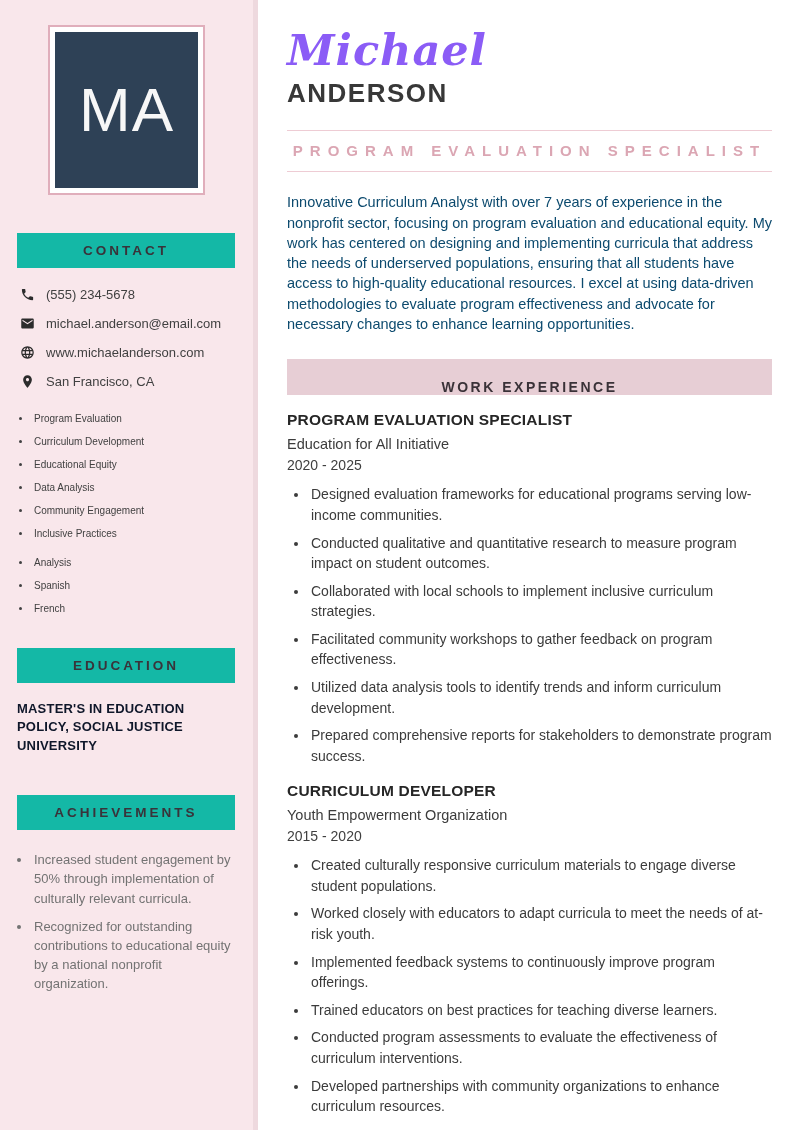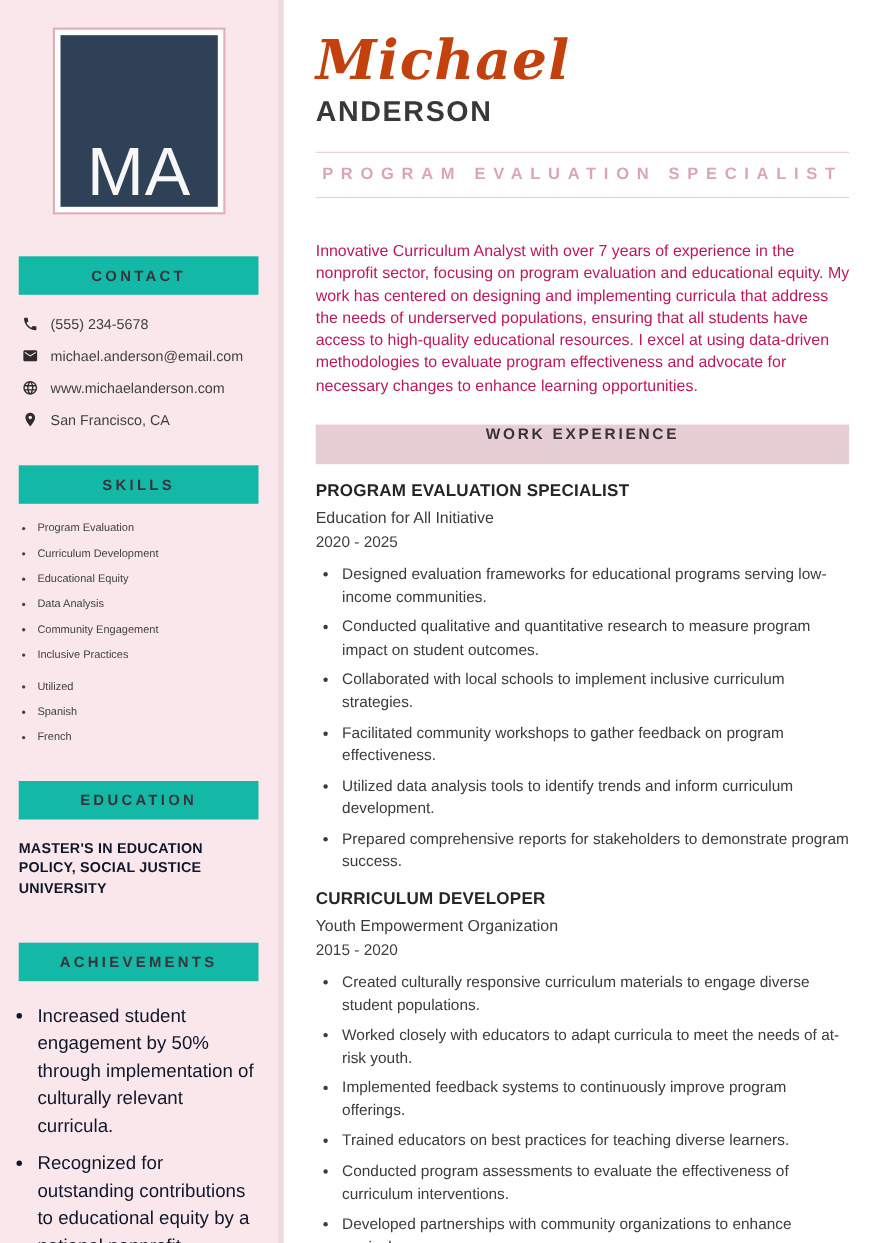--- a/index.html
+++ b/index.html
@@ -20,21 +20,21 @@
   }
   .photo-frame {
     width: 157px; margin: 25px auto 0;
     border: 2px solid #e0aebb;
     background: #ffffff;
     padding: 5px;
   }
   .photo-inner {
     width: 143px; height: 156px;
     background: #2e4156;
-    display: flex; align-items: flex-end; justify-content: center;
+    display: flex; align-items: center; justify-content: center;
   }
   .initials {
     color: #f7f7f7; font-size: 62px; font-weight: 500;
     letter-spacing: 1px; line-height: 1;
   }
   .side-band {
     margin: 0 18px 0 17px; height: 35px;
     background: #14b8a6;
     display: flex; align-items: center; justify-content: center;
     font-size: 13.5px; font-weight: bold; letter-spacing: 3px;
@@ -56,48 +56,48 @@
   .band-languages { margin-top: 33px; }
   .band-education { margin-top: 33px; }
   .band-achievements { margin-top: 40px; text-align: right; }
   .education-text {
     margin: 17px 16px 0 17px;
     font-size: 13px; font-weight: bold; color: #0f172a;
     line-height: 1.42; letter-spacing: 0.2px;
   }
   .achievements-list { margin: 20px 14px 0 32px; list-style: disc outside; }
   .achievements-list li {
-    font-size: 17px; color: #0f172a; margin-bottom: 9px; line-height: 1.47;
+    font-size: 13px; color: #737373; margin-bottom: 9px; line-height: 1.47;
     padding-left: 2px;
   }
 
   
   .main { flex: 1; padding: 27px 28px 0 29px; background: #ffffff; }
   .first-name {
     font-family: "DejaVu Serif", serif; font-style: italic; font-weight: 600;
-    font-size: 50px; color: #c2410c; line-height: 1.1; letter-spacing: 1px;
+    font-size: 43px; color: #8b5cf6; line-height: 1.1; letter-spacing: 1px;
   }
   .last-name {
     font-size: 26px; font-weight: 800; letter-spacing: 1.5px;
     color: #383838; margin-top: 4px;
   }
   .role-wrap {
     margin-top: 21px; padding: 11px 0;
     border-top: 1px solid #eeccd4; border-bottom: 1px solid #eeccd4;
     text-align: center;
   }
   .role-title {
     color: #dba6b3; font-size: 15px; font-weight: bold; letter-spacing: 7px;
   }
   .summary {
-    margin-top: 39px; font-size: 14.5px; line-height: 1.40; color: #be185d;
+    margin-top: 20px; font-size: 14.5px; line-height: 1.40; color: #0c4a6e;
   }
   .work-band {
     margin-top: 25px; height: 36px; background: #e7ced5;
-    display: flex; align-items: flex-start; justify-content: center;
+    display: flex; align-items: flex-end; justify-content: center;
     font-size: 14px; font-weight: bold; letter-spacing: 2.5px; color: #3a3238;
   }
   .job { margin-top: 16px; }
   .job-title {
     font-size: 15.5px; font-weight: 800; color: #262626; letter-spacing: 0.2px;
   }
   .job-company { margin-top: 7px; font-size: 14.5px; color: #3c3c3c; }
   .job-dates { margin-top: 5px; font-size: 14px; color: #3f3f3f; }
   .job-bullets { margin: 11px 0 0; padding-left: 22px; list-style: disc outside; }
   .job-bullets li {
@@ -141,42 +141,39 @@
         <span>www.michaelanderson.com</span>
       </div>
       <div class="contact-row">
         <svg viewBox="0 0 24 24">
             <path d="M12 2C8.13 2 5 5.13 5 9c0 5.25 7 13 7 13s7-7.75 7-13c0-3.87-3.13-7-7-7zm0 9.5c-1.38 0-2.5-1.12-2.5-2.5s1.12-2.5 2.5-2.5 2.5 1.12 2.5 2.5-1.12 2.5-2.5 2.5z"></path>
           </svg>
         <span>San Francisco, CA</span>
       </div>
     </div>
 
-    <div class="side-band band-skills">
-      <span>SKILLS</span>
-    </div>
     <ul class="side-list">
 
         <li>Program Evaluation</li>
 
         <li>Curriculum Development</li>
 
         <li>Educational Equity</li>
 
         <li>Data Analysis</li>
 
         <li>Community Engagement</li>
 
         <li>Inclusive Practices</li>
 
     </ul>
 
     <ul class="side-list">
 
-        <li>Utilized</li>
+        <li>Analysis</li>
 
         <li>Spanish</li>
 
         <li>French</li>
 
     </ul>
 
     <div class="side-band band-education">
       <span>EDUCATION</span>
     </div>

